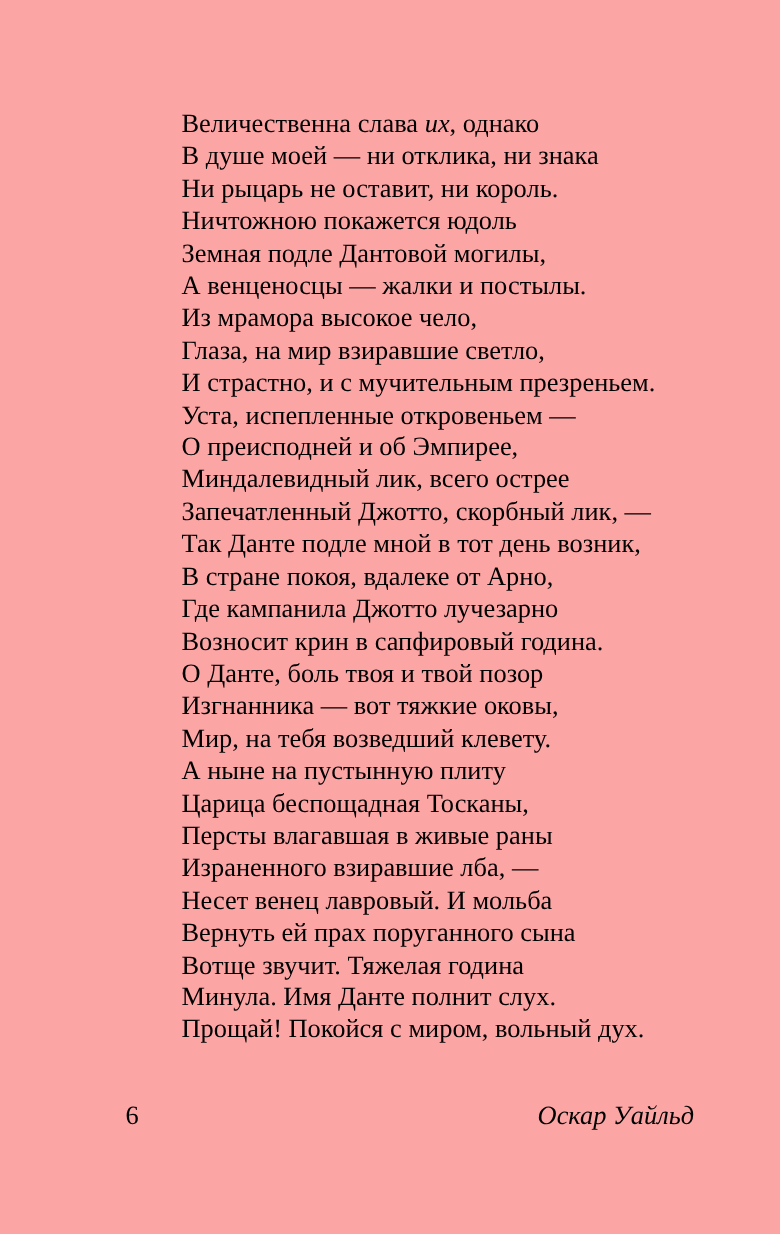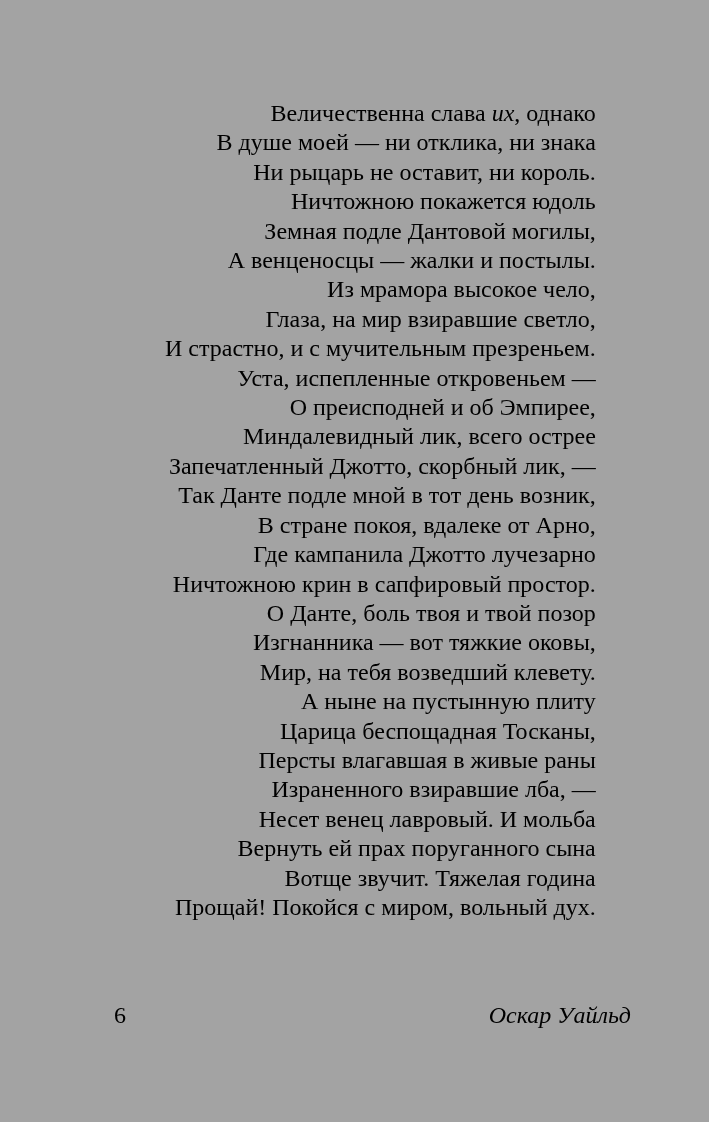--- a/index.html
+++ b/index.html
@@ -11,22 +11,21 @@
       height: 1122px;
       background: #ffffff;
       color: #000000;
       font-family: "Liberation Serif", "DejaVu Serif", serif;
       position: relative;
       overflow: hidden;
     }
     .page {
       position: absolute;
       inset: 0;
-      background: #a3a3a3;
-      text-align: right;
+      background: #fca5a5;
     }
     .poem {
       position: absolute;
       left: 165px;
       top: 99px;
       font-size: 24px;
       line-height: 29.4px;
       color: #000000;
     }
     .poem .line {
@@ -68,31 +67,32 @@
       <div class="line">Из мрамора высокое чело,</div>
       <div class="line">Глаза, на мир взиравшие светло,</div>
       <div class="line">И страстно, и с мучительным презреньем.</div>
       <div class="line">Уста, испепленные откровеньем —</div>
       <div class="line">О преисподней и об Эмпирее,</div>
       <div class="line">Миндалевидный лик, всего острее</div>
       <div class="line">Запечатленный Джотто, скорбный лик, —</div>
       <div class="line">Так Данте подле мной в тот день возник,</div>
       <div class="line">В стране покоя, вдалеке от Арно,</div>
       <div class="line">Где кампанила Джотто лучезарно</div>
-      <div class="line">Ничтожною крин в сапфировый простор.</div>
+      <div class="line">Возносит крин в сапфировый година.</div>
       <div class="line">О Данте, боль твоя и твой позор</div>
       <div class="line">Изгнанника — вот тяжкие оковы,</div>
       <div class="line">Мир, на тебя возведший клевету.</div>
       <div class="line">А ныне на пустынную плиту</div>
       <div class="line">Царица беспощадная Тосканы,</div>
       <div class="line">Персты влагавшая в живые раны</div>
       <div class="line">Израненного взиравшие лба, —</div>
       <div class="line">Несет венец лавровый. И мольба</div>
       <div class="line">Вернуть ей прах поруганного сына</div>
       <div class="line">Вотще звучит. Тяжелая година</div>
+      <div class="line">Минула. Имя Данте полнит слух.</div>
       <div class="line">Прощай! Покойся с миром, вольный дух.</div>
     </div>
 
   <div class="page-footer">
     <span class="page-number">6</span>
     <span class="author-name">Оскар Уайльд</span>
   </div>
 
 </div>
 

